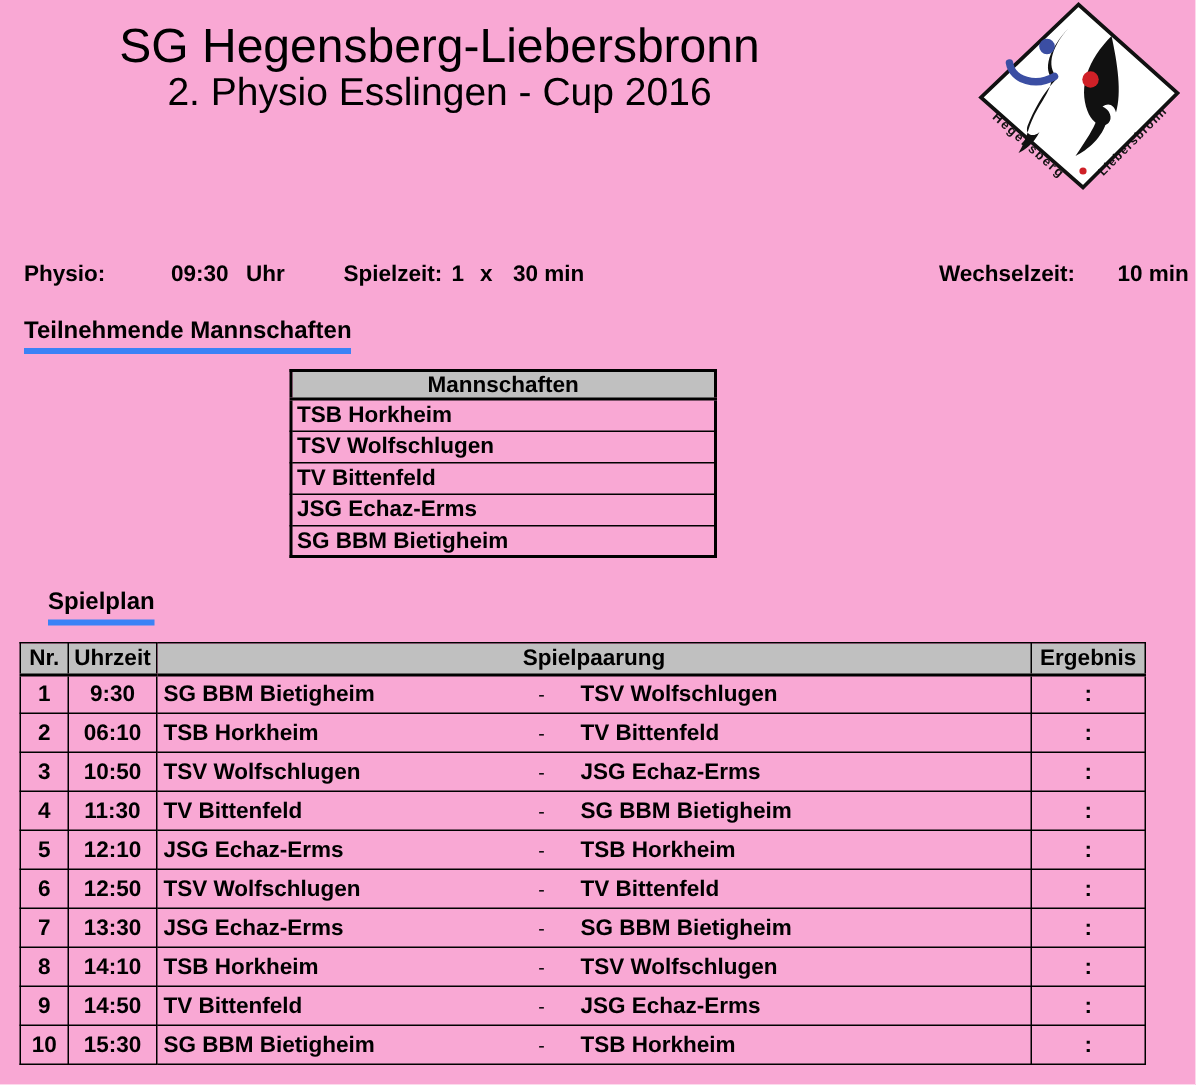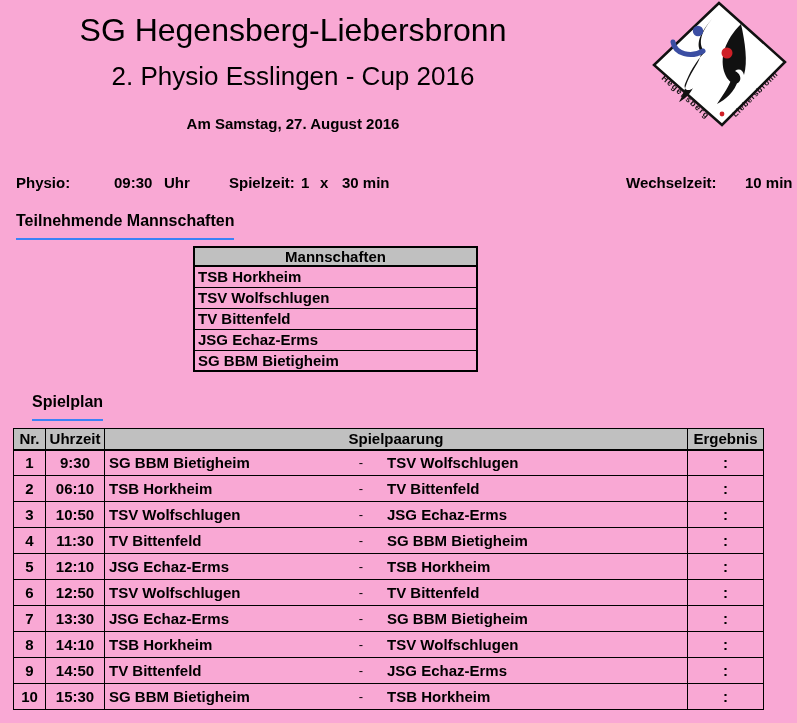--- a/index.html
+++ b/index.html
@@ -6,30 +6,30 @@
   html,body { background:#fff; }
   .page {
     position:relative; width:797px; height:723px; background:#f9a8d4;
     font-family:"Liberation Sans", sans-serif; color:#000; overflow:hidden;
   }
   .abs { position:absolute; }
 
   
   .title-block { left:0; top:0; width:586px; text-align:center; }
   .main-title   { top:12px;  font-size:32px; font-weight:400; letter-spacing:0; }
-  .sub-title    { top:61px;  font-size:26px; font-weight:400; }
+  .sub-title    { top:46px;  font-size:26px; font-weight:400; }
   .date-line    { top:115px; font-size:15px; font-weight:700; }
 
   
   .info  { top:174px; font-size:15px; font-weight:700; white-space:nowrap; }
 
   
   .section-heading {
     font-size:16px; font-weight:700;
-    border-bottom:2px solid #3b82f6; padding-bottom:8px; display:inline-block;
+    border-bottom:4px solid #3b82f6; padding-bottom:2px; display:inline-block;
   }
 
   
   table { border-collapse:collapse; table-layout:fixed; }
   th, td { font-size:15px; font-weight:700; color:#000; overflow:hidden; white-space:nowrap; }
   th { background:#c0c0c0; }
 
   
   .teams-table { left:193px; top:246px; width:285px; border:2px solid #000; }
   .teams-table th { height:14px; border:1px solid #000; border-bottom:2px solid #000; text-align:center; }
@@ -53,21 +53,20 @@
   
   .logo { left:645px; top:0px; width:152px; height:130px; }
 </style>
 </head>
 <body>
 
 <div class="page">
 
   <div class="abs title-block main-title">SG Hegensberg-Liebersbronn</div>
   <div class="abs title-block sub-title">2. Physio Esslingen - Cup 2016</div>
-  <div class="abs title-block date-line">Am Samstag, 27. August 2016</div>
 
   <div class="abs logo">
     <svg viewBox="0 0 152 130" width="152" height="130">
       <polygon points="74,3 9,65 77,125 140,62" fill="#ffffff" stroke="#111111" stroke-width="2.5"></polygon>
 
       <path d="M70,16 C56,30 52,44 60,52 C50,62 44,74 40,84 C38,90 44,92 48,88 C44,96 38,100 34,102 C40,92 40,86 44,78 C50,66 56,60 56,52 C50,44 56,30 70,16 Z" fill="#111111"></path>
       <path d="M96,24 C80,40 74,58 80,74 C83,82 90,86 94,82 C97,79 95,73 90,71 C94,68 98,70 99,75 C103,62 100,42 96,24 Z" fill="#111111"></path>
       <path d="M93,80 C90,92 80,100 72,104 C80,92 84,86 86,80 Z" fill="#111111"></path>
 
       <circle cx="53" cy="31" r="5.2" fill="#3b4ea3"></circle>

